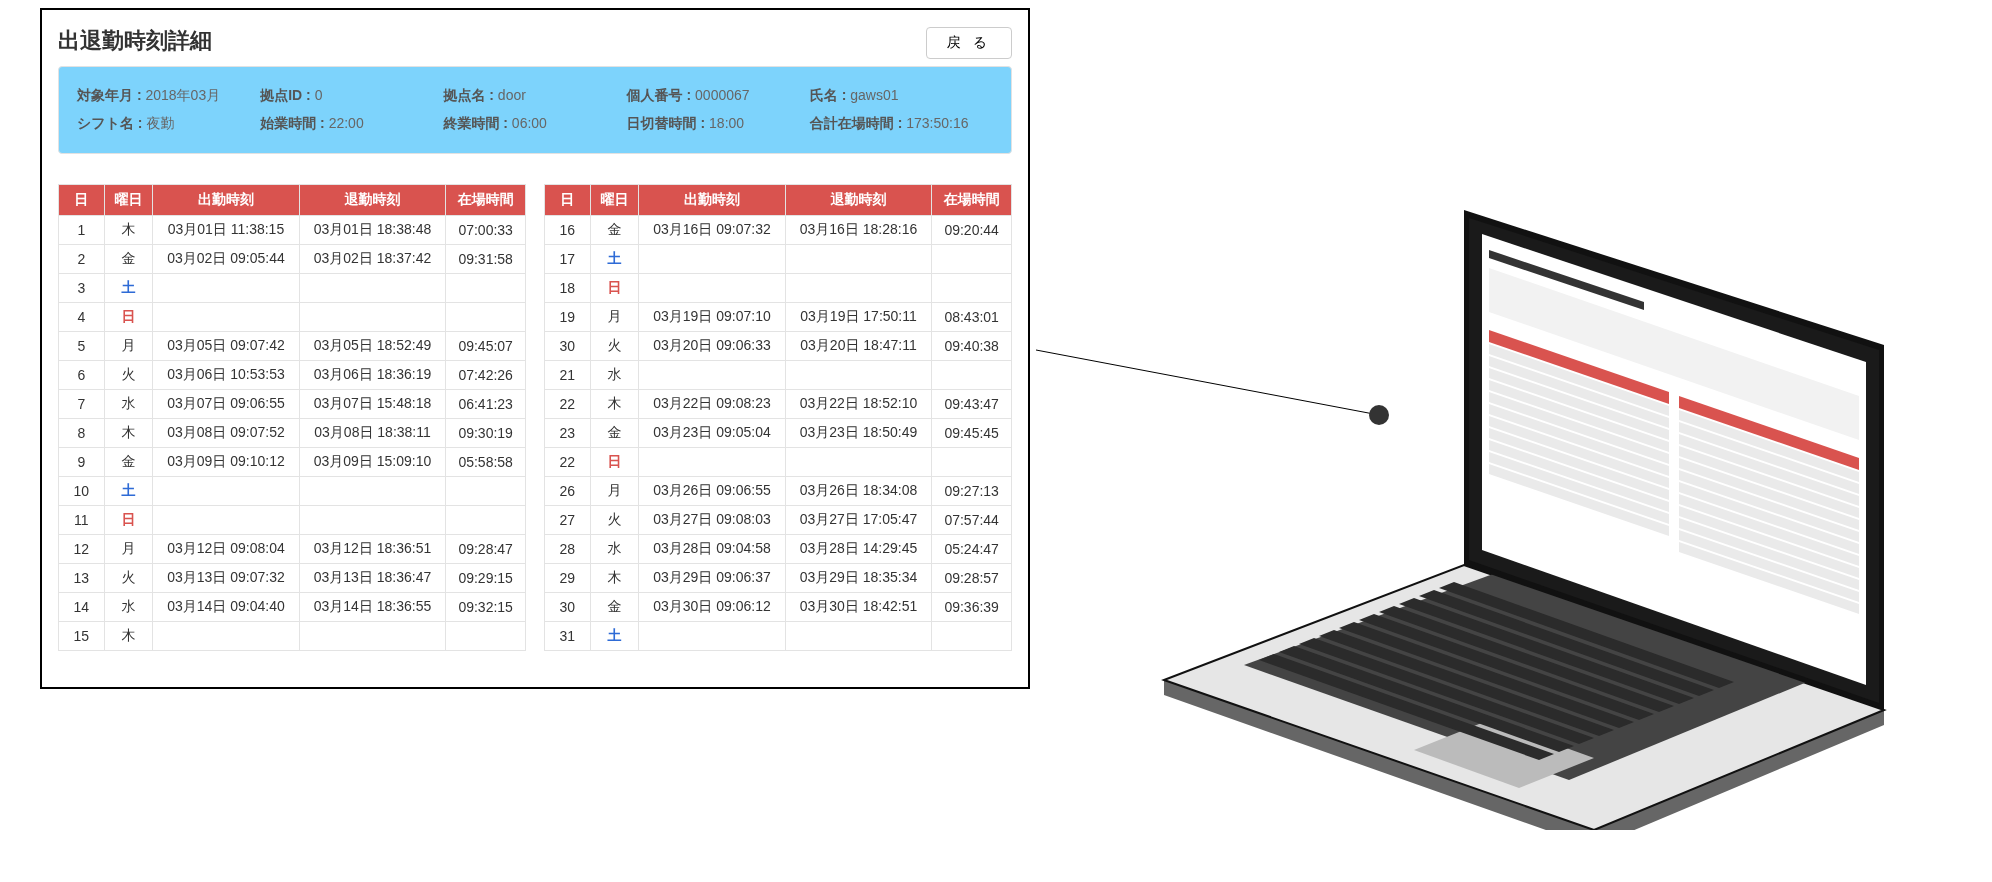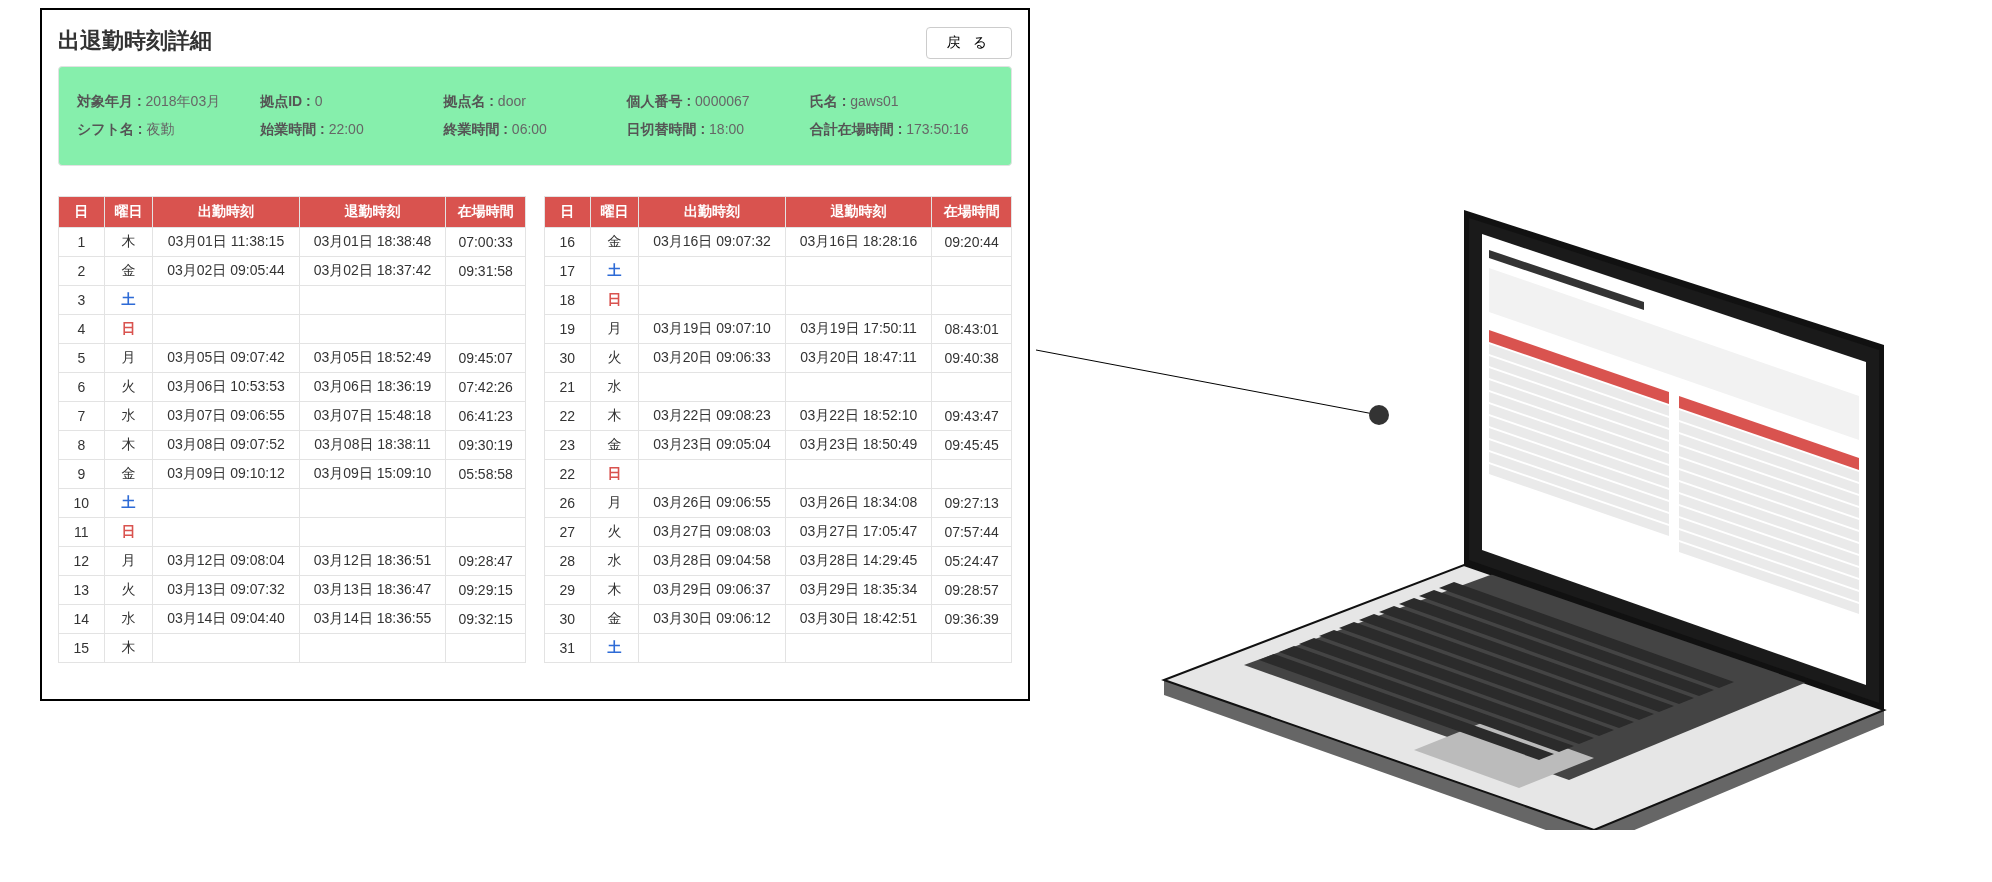--- a/index.html
+++ b/index.html
@@ -45,22 +45,22 @@
     padding: 6px 20px;
     font-size: 14px;
     background: #fff;
     cursor: pointer;
     letter-spacing: 4px;
     text-align: center;
   }
   .meta-box {
     border: 1px solid #e2e2e2;
     border-radius: 4px;
-    background: #86efac;
-    padding: 26px 18px;
+    background: #7dd3fc;
+    padding: 20px 18px;
     margin-bottom: 30px;
   }
   .meta-row {
     display: flex;
     flex-wrap: nowrap;
     font-size: 14px;
     color: #333;
     margin-bottom: 10px;
   }
   .meta-row:last-child { margin-bottom: 0; }

